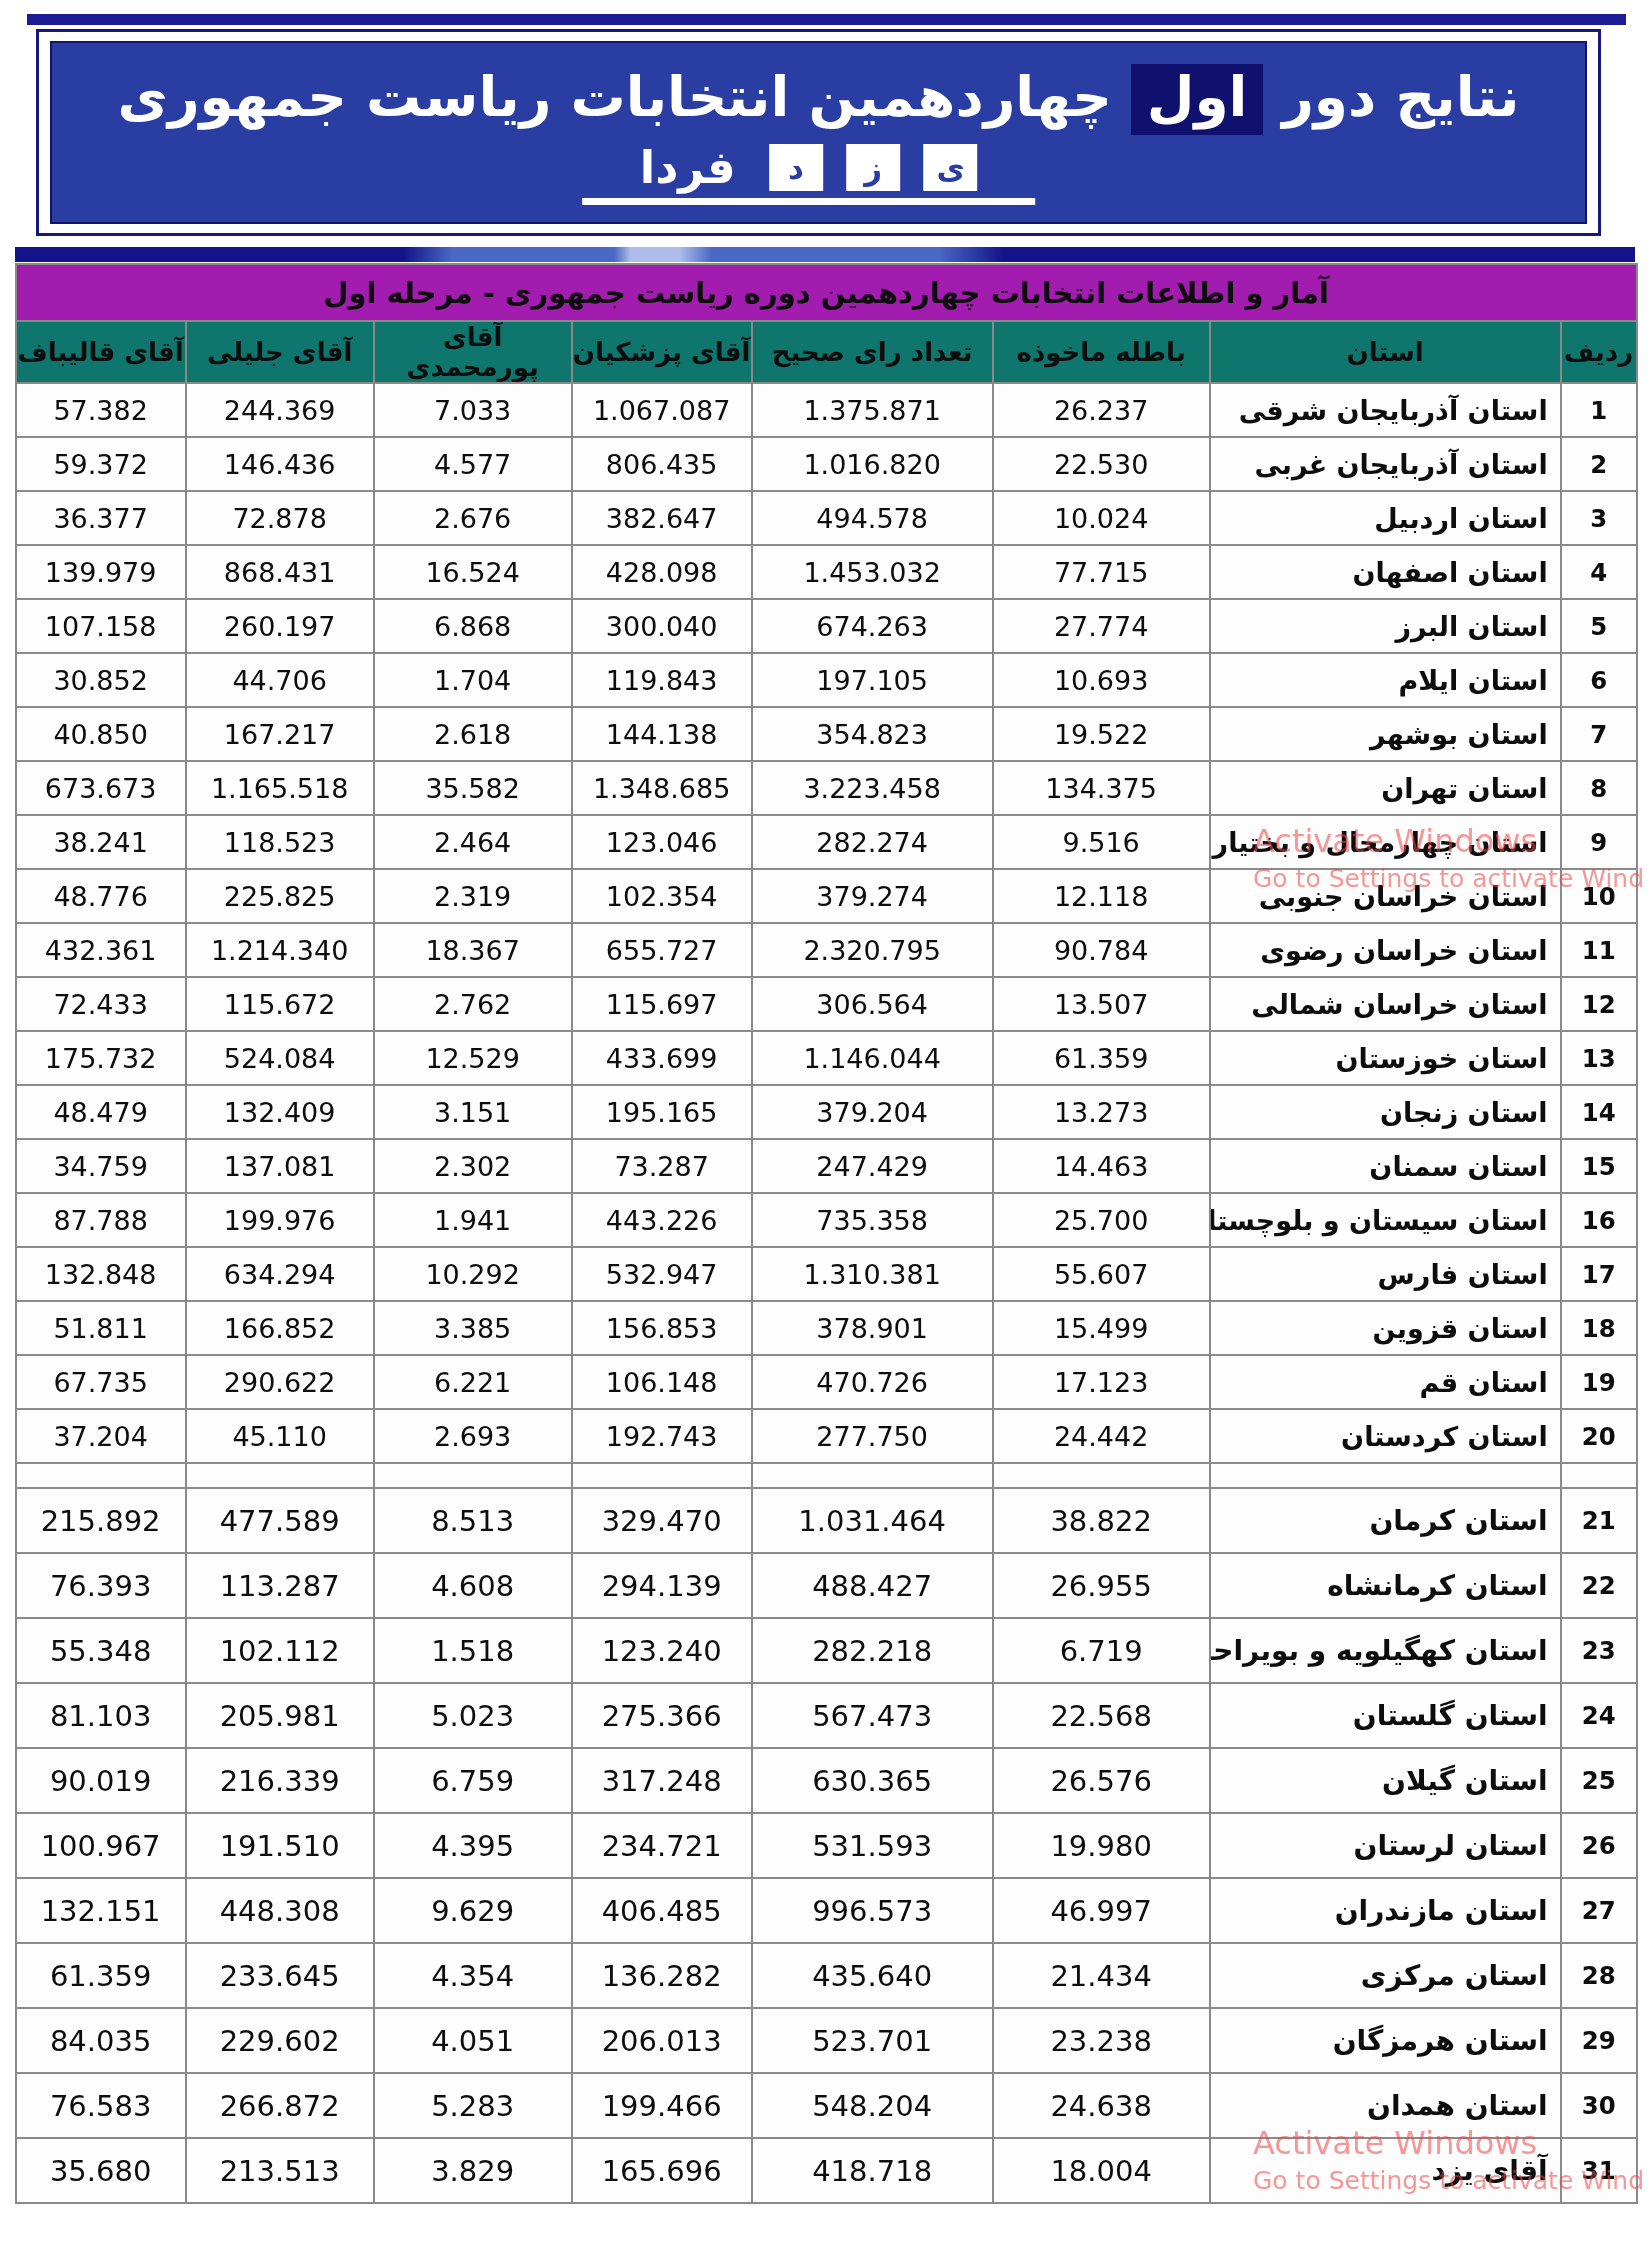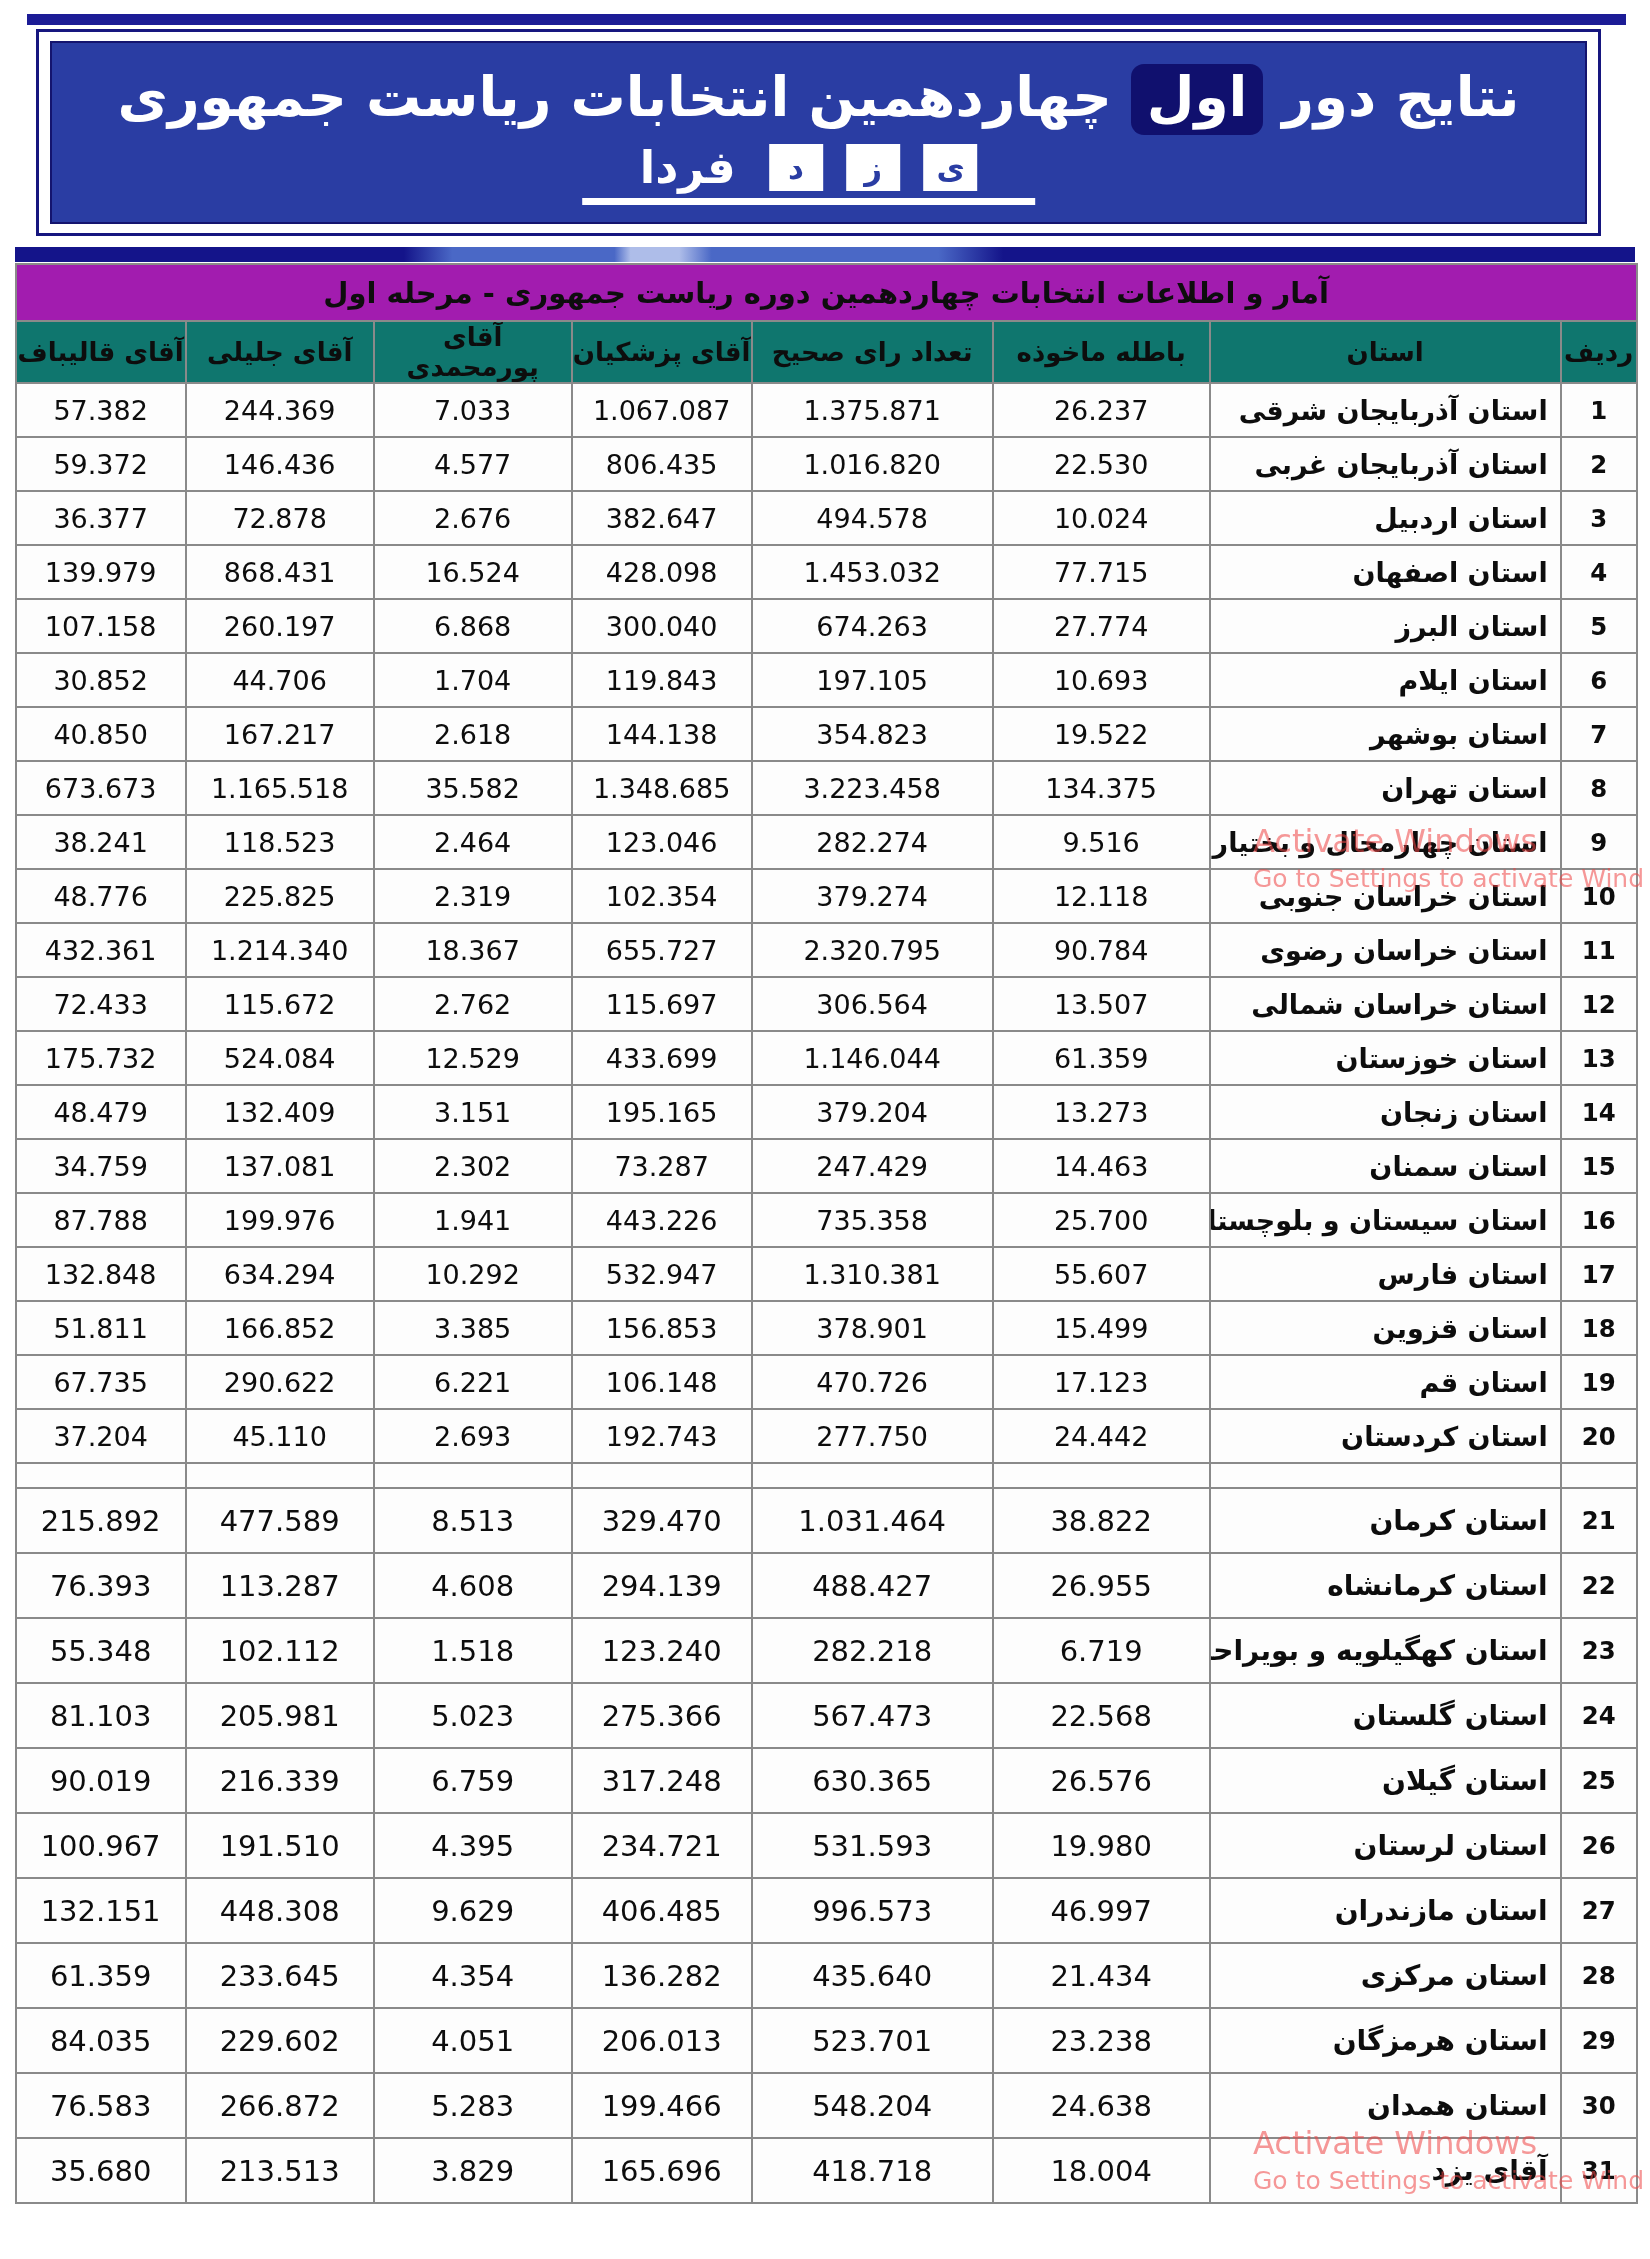--- a/index.html
+++ b/index.html
@@ -38,21 +38,20 @@
   }
   .banner-title {
     font-size:55px; font-weight:bold;
     white-space:nowrap; line-height:1.15;
     text-align:center;
   }
   .banner-title .hl {
     background:#10106e;
     padding:2px 15.6px 5.9px 15.6px;
     display:inline-block;
-    border-radius:13px;
   }
   .logo-block {
     display:flex; flex-direction:column;
     align-items:center; margin-top:5.9px;
     transform:translateX(-9.8px);
   }
   .logo-row { display:flex; align-items:center; gap:23.4px; }
   .logo-letter {
     background:#ffffff; color:#2a3da3;
     width:54px; height:47px;

